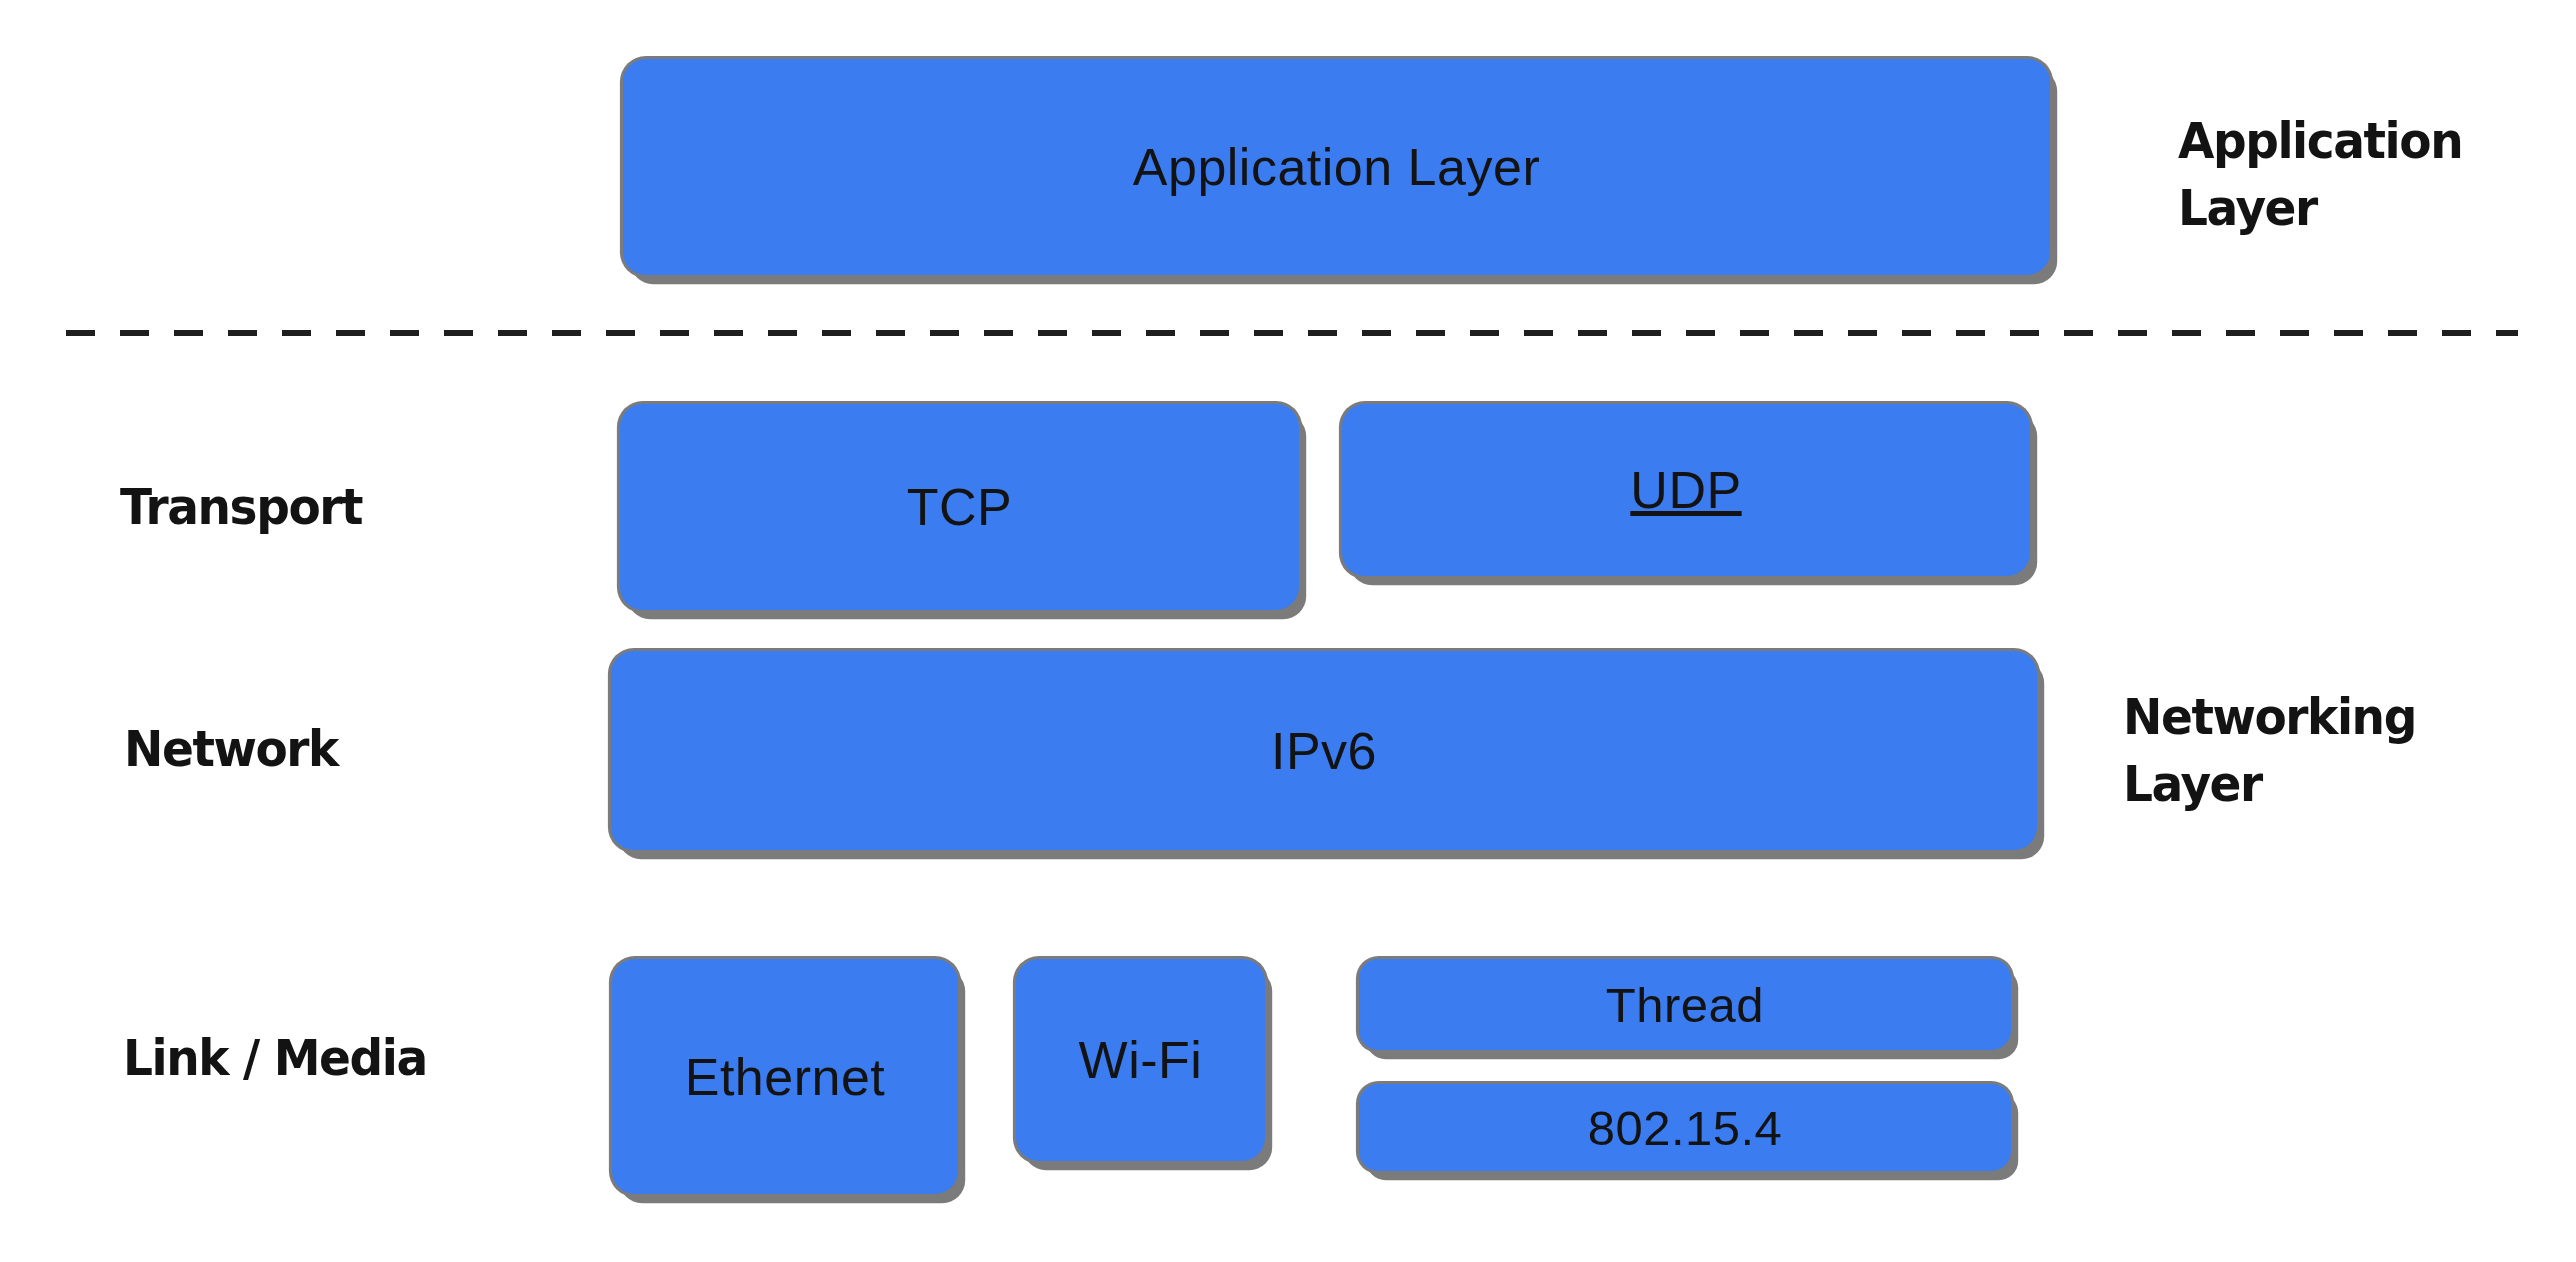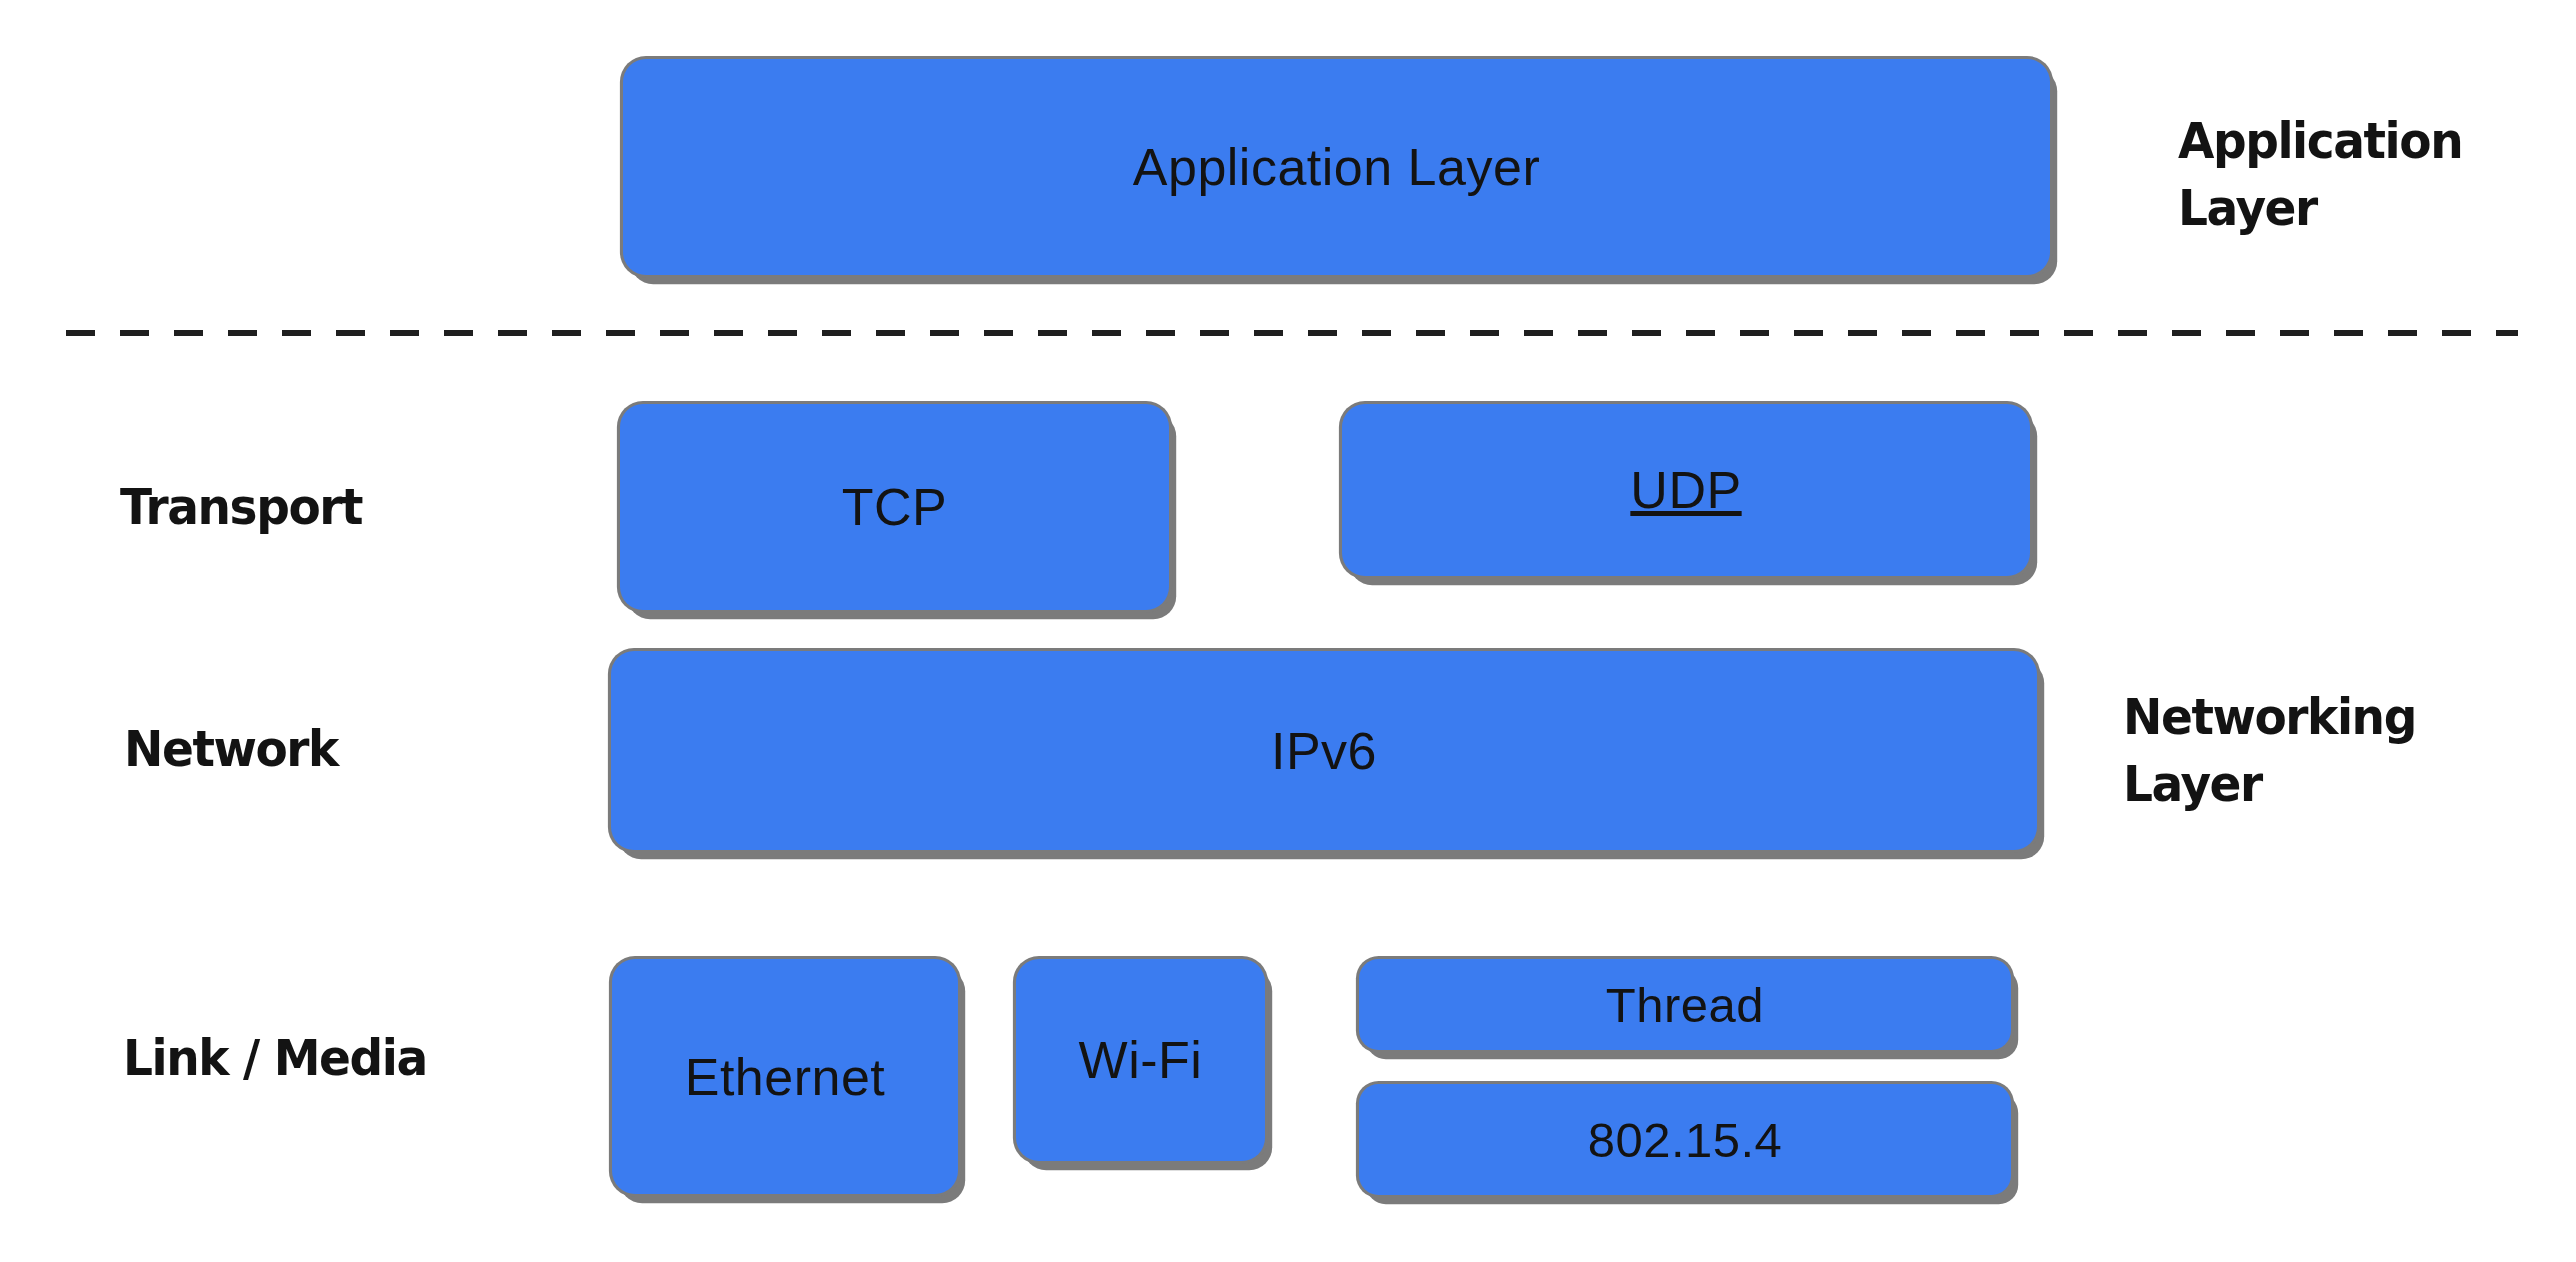--- a/index.html
+++ b/index.html
@@ -30,27 +30,27 @@
     box-shadow: 0 0 0 3.1px var(--shadow, #7b7b7b),
                 7.2px 9.3px 0 0 var(--shadow, #7b7b7b);
   }
   .box-label {
     font-size: 52px;
     letter-spacing: 0.5px;
     color: var(--text, #131313);
     white-space: nowrap;
   }
   .box-app      { left: 623px; top: 59px;  width: 1427px; height: 216px; }
-  .box-tcp      { left: 620px; top: 404px;  width: 549px; height: 206px; }
+  .box-tcp      { left: 620px; top: 404px;  width: 679px; height: 206px; }
   .box-udp      { left: 1342px; top: 404px;  width: 688px; height: 172px; text-decoration: underline; }
   .box-ipv6     { left: 611px; top: 651px; width: 1426px; height: 199px; }
   .box-ethernet { left: 612px; top: 959px; width: 346px;  height: 235px; }
   .box-wifi     { left: 1016px; top: 959px; width: 249px;  height: 202px; }
   .box-thread   { left: 1359px; top: 959px; width: 652px; height: 91px; border-radius: 19.6px; }
-  .box-dot154   { left: 1359px; top: 1084px; width: 652px; height: 111px; border-radius: 19.6px; }
+  .box-dot154   { left: 1359px; top: 1084px; width: 652px; height: 87px; border-radius: 19.6px; }
   .box-thread .box-label, .box-dot154 .box-label { font-size: 49px; text-align: center; }
 
   
   .dashed-divider {
     position: absolute;
     left: 66px;
     top: 330px;
     width: 2452px;
     height: 5.7px;
     background: repeating-linear-gradient(

